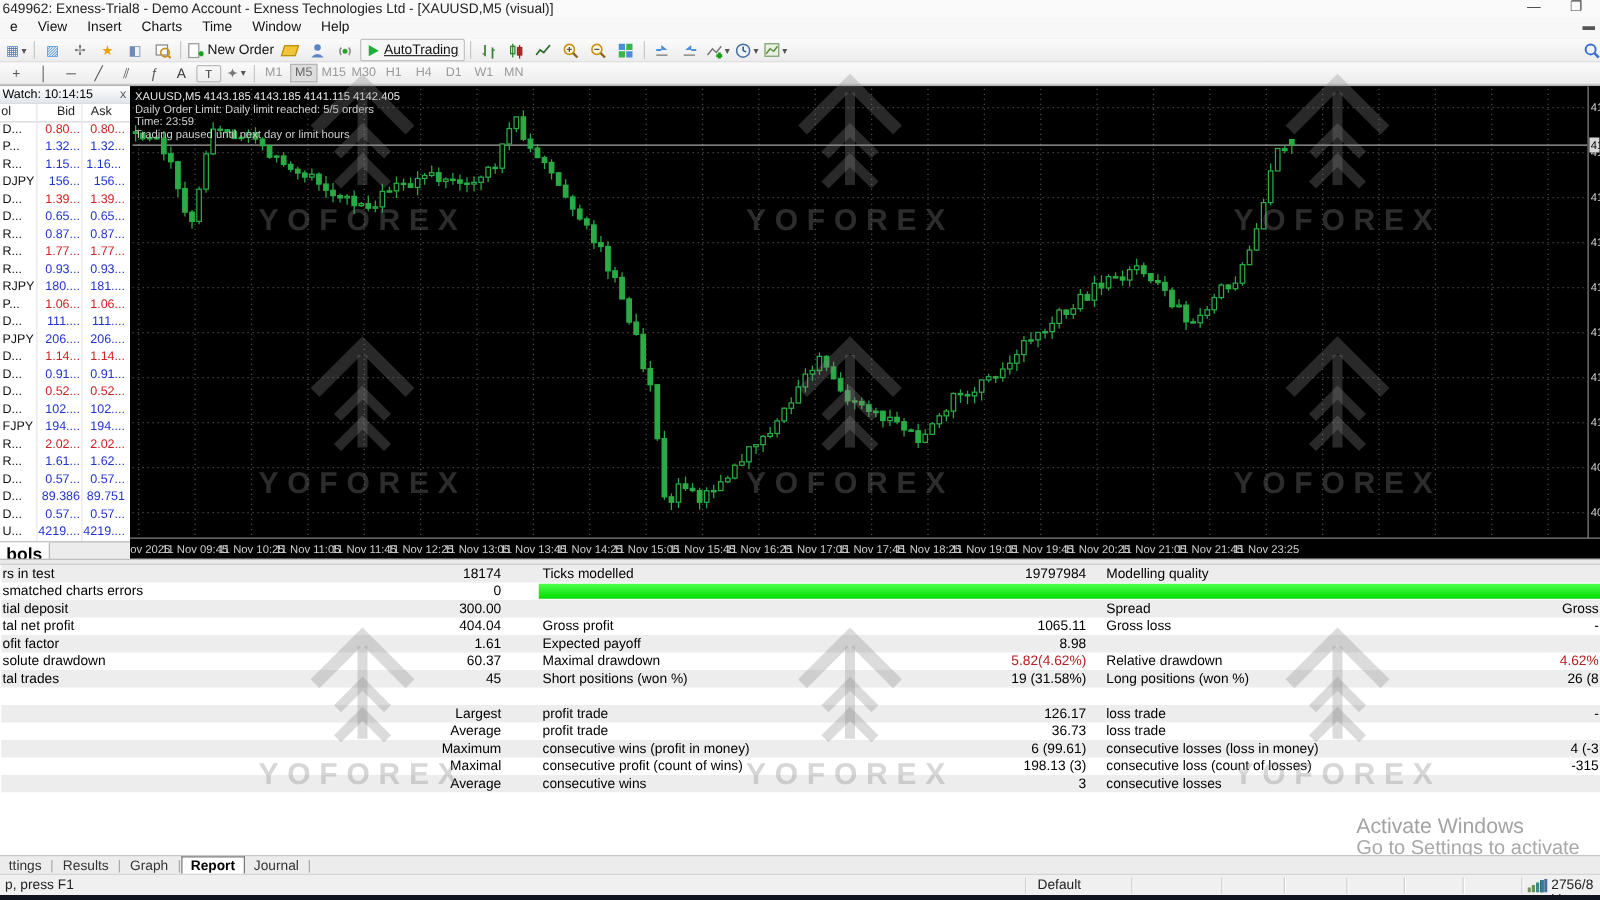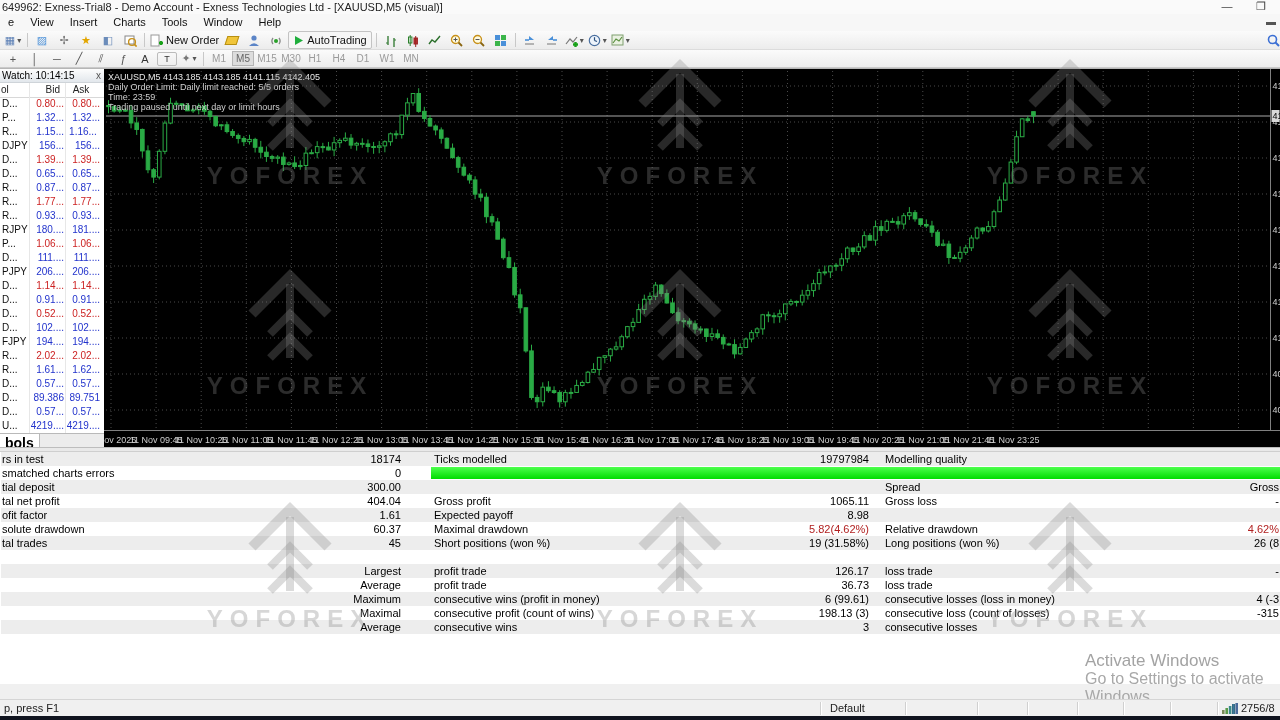--- a/index.html
+++ b/index.html
@@ -76,21 +76,21 @@
 <body>
 
 <div id="screen">
 
   <div class="abs" id="titlebar">
     <div class="abs" id="title-text">649962: Exness-Trial8 - Demo Account - Exness Technologies Ltd - [XAUUSD,M5 (visual)]</div>
     <div class="abs win-btn" style="left:1212px;">—</div>
     <div class="abs win-btn" style="left:1246px;">❐</div>
   </div>
 
-  <div class="abs" id="menubar"><span class="menu-item">e</span><span class="menu-item">View</span><span class="menu-item">Insert</span><span class="menu-item">Charts</span><span class="menu-item">Tools</span><span class="menu-item">Window</span><span class="menu-item">Help</span></div>
+  <div class="abs" id="menubar"><span class="menu-item">e</span><span class="menu-item">View</span><span class="menu-item">Insert</span><span class="menu-item">Charts</span><span class="menu-item">Time</span><span class="menu-item">Window</span><span class="menu-item">Help</span></div>
   <div class="abs" id="mdi-min">▬</div>
 
   <div class="abs" id="toolbar1">
     <span class="tbtn">
         <span style="color:#5b7fb5;">▦</span>
         <span class="dd">▾</span>
       </span>
     <span class="tsep"></span>
     <span class="tbtn">
         <span style="color:#4a90d9;">▨</span>
@@ -129,21 +129,21 @@
           <path d="M1,12 Q6,6.5 11,12 Z" fill="#5c85c7"></path>
         </svg>
     </span>
     <span class="tbtn">
       <svg width="13" height="13">
           <circle cx="6" cy="7" r="2" fill="#2aa12a"></circle>
           <path d="M9,4 A5,5 0 0 1 9,10" fill="none" stroke="#888" stroke-width="1.3"></path>
           <path d="M3,4 A5,5 0 0 0 3,10" fill="none" stroke="#888" stroke-width="1.3"></path>
         </svg>
     </span>
-    <span class="tbtn" style="border:1px solid #c3c3c3;background:#f6f6f6;padding:0 4px;">
+    <span class="tbtn" style="border:1px solid #c3c3c3;background:#f6f6f6;padding:0 4px;text-decoration:underline;">
       <svg width="11" height="11">
           <polygon points="2,1 10,5.5 2,10" fill="#1fae3c"></polygon>
         </svg>
       <span class="tlabel">AutoTrading</span>
     </span>
     <span class="tsep"></span>
     <span class="tbtn">
       <svg width="12" height="13">
           <line x1="3" y1="2" x2="3" y2="11" stroke="#3a7f3a" stroke-width="1.4"></line>
           <line x1="9" y1="4" x2="9" y2="13" stroke="#3a7f3a" stroke-width="1.4"></line>
@@ -894,20 +894,21 @@
         <span class="rp-cell rp-l2">consecutive wins</span>
         <span class="rp-cell rp-v2">3</span>
         <span class="rp-cell rp-l3">consecutive losses</span>
       </div>
     </div>
   <div class="abs" id="whitezone"></div>
 
   <div class="abs" id="activate1">Activate Windows</div>
   <div class="abs" id="activate2">Go to Settings to activate Windows.</div>
 
+  <div class="abs" id="testertabs"><span class="ttab">ttings</span><span class="ttab-sep"></span><span class="ttab">Results</span><span class="ttab-sep"></span><span class="ttab">Graph</span><span class="ttab-sep"></span><span class="ttab active">Report</span><span class="ttab">Journal</span><span class="ttab-sep"></span></div>
 
   <div class="abs" id="statusbar">
     <span style="position:absolute;left:4px;top:2px;">p, press F1</span>
     <span style="position:absolute;left:830px;top:2px;">Default</span>
     <span class="sb-sep" style="left:820px;"></span>
     <span class="sb-sep" style="left:905px;"></span>
     <span class="sb-sep" style="left:977px;"></span>
     <span class="sb-sep" style="left:1027px;"></span>
     <span class="sb-sep" style="left:1077px;"></span>
     <span class="sb-sep" style="left:1123px;"></span>

